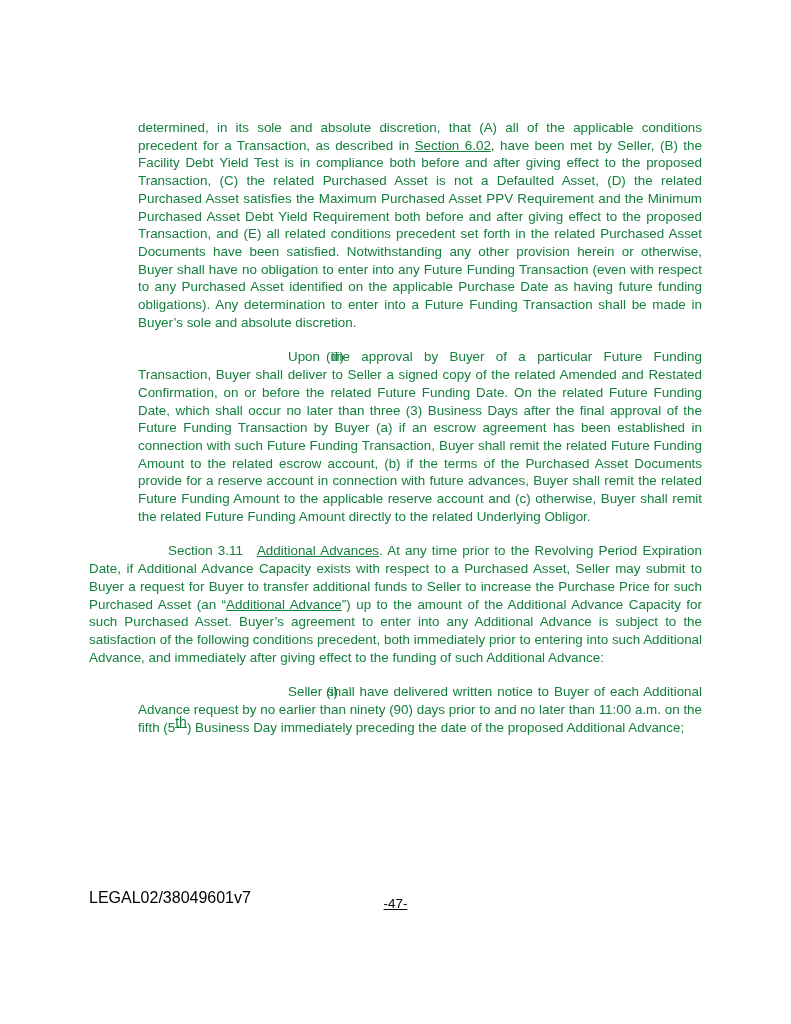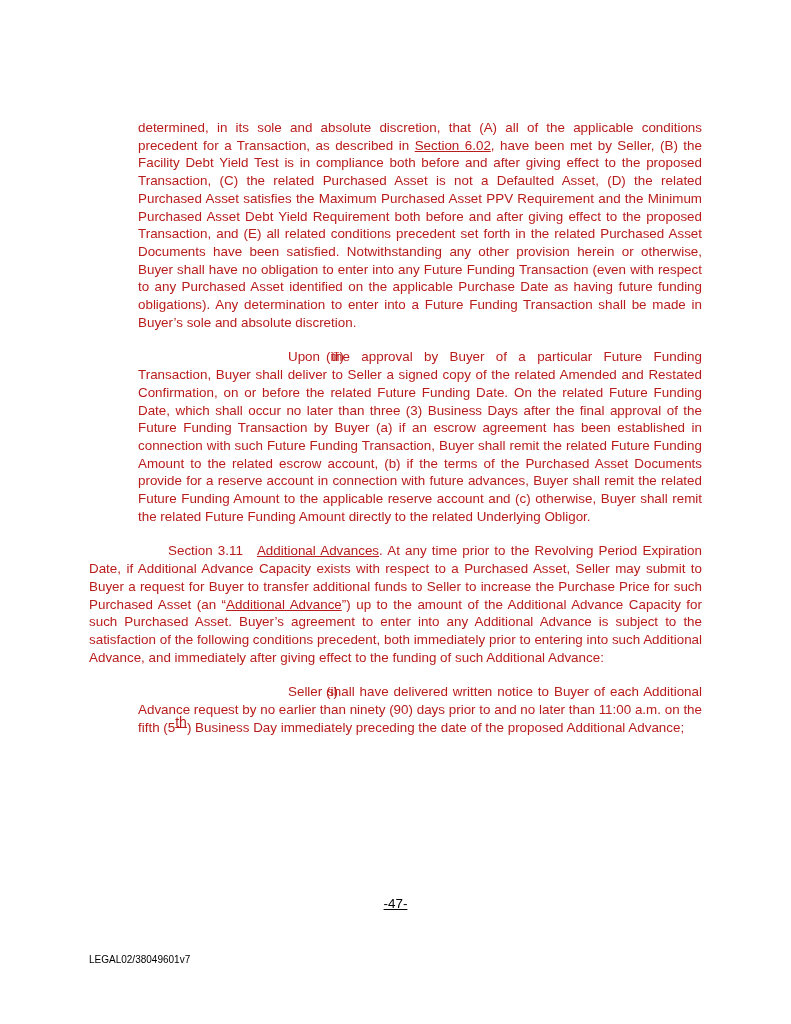--- a/index.html
+++ b/index.html
@@ -14,21 +14,21 @@
     color: #000000;
   }
   .doc-body {
     position: absolute;
     left: 89px;
     top: 119px;
     width: 613px;
     font-size: 13.4px;
     line-height: 17.7px;
     text-align: justify;
-    color: #b91c1c;
+    color: #15803d;
   }
   .para { margin: 0 0 17px 0; }
   .para.block { margin-left: 49px; }
   .para.num-indent { text-indent: 94px; }
   .para.section-indent { text-indent: 79px; }
   .u { text-decoration: underline; }
   .sup { font-size: 14px; vertical-align: super; line-height: 0; text-decoration: underline; }
   .numtab { display: inline-block; }
   .tabsp { display: inline-block; }
   .page-number {
@@ -37,22 +37,22 @@
     top: 896px;
     width: 613px;
     text-align: center;
     font-size: 13.4px;
     line-height: 16px;
     text-decoration: underline;
   }
   .doc-footer {
     position: absolute;
     left: 89px;
-    top: 954px;
-    font-size: 10px;
+    top: 892px;
+    font-size: 16px;
     line-height: 12px;
   }
 </style>
 </head>
 <body>
 
 <div class="page">
   <div class="doc-body">
     <p class="para block"><span>determined, in its sole and absolute discretion, that (A) all of the applicable conditions precedent for a Transaction, as described in </span><span class="u">Section 6.02</span><span>, have been met by Seller, (B) the Facility Debt Yield Test is in compliance both before and after giving effect to the proposed Transaction, (C) the related Purchased Asset is not a Defaulted Asset, (D) the related Purchased Asset satisfies the Maximum Purchased Asset PPV Requirement and the Minimum Purchased Asset Debt Yield Requirement both before and after giving effect to the proposed Transaction, and (E) all related conditions precedent set forth in the related Purchased Asset Documents have been satisfied. Notwithstanding any other provision herein or otherwise, Buyer shall have no obligation to enter into any Future Funding Transaction (even with respect to any Purchased Asset identified on the applicable Purchase Date as having future funding obligations).  Any determination to enter into a Future Funding Transaction shall be made in Buyer’s sole and absolute discretion.</span></p>
     <p class="para block num-indent"><span class="numtab" style="width: 56px;">(iii)</span><span>Upon the approval by Buyer of a particular Future Funding Transaction, Buyer shall deliver to Seller a signed copy of the related Amended and Restated Confirmation, on or before the related Future Funding Date.  On the related Future Funding Date, which shall occur no later than three (3) Business Days after the final approval of the Future Funding Transaction by Buyer (a) if an escrow agreement has been established in connection with such Future Funding Transaction, Buyer shall remit the related Future Funding Amount to the related escrow account, (b) if the terms of the Purchased Asset Documents provide for a reserve account in connection with future advances, Buyer shall remit the related Future Funding Amount to the applicable reserve account and (c) otherwise, Buyer shall remit the related Future Funding Amount directly to the related Underlying Obligor.</span></p>

